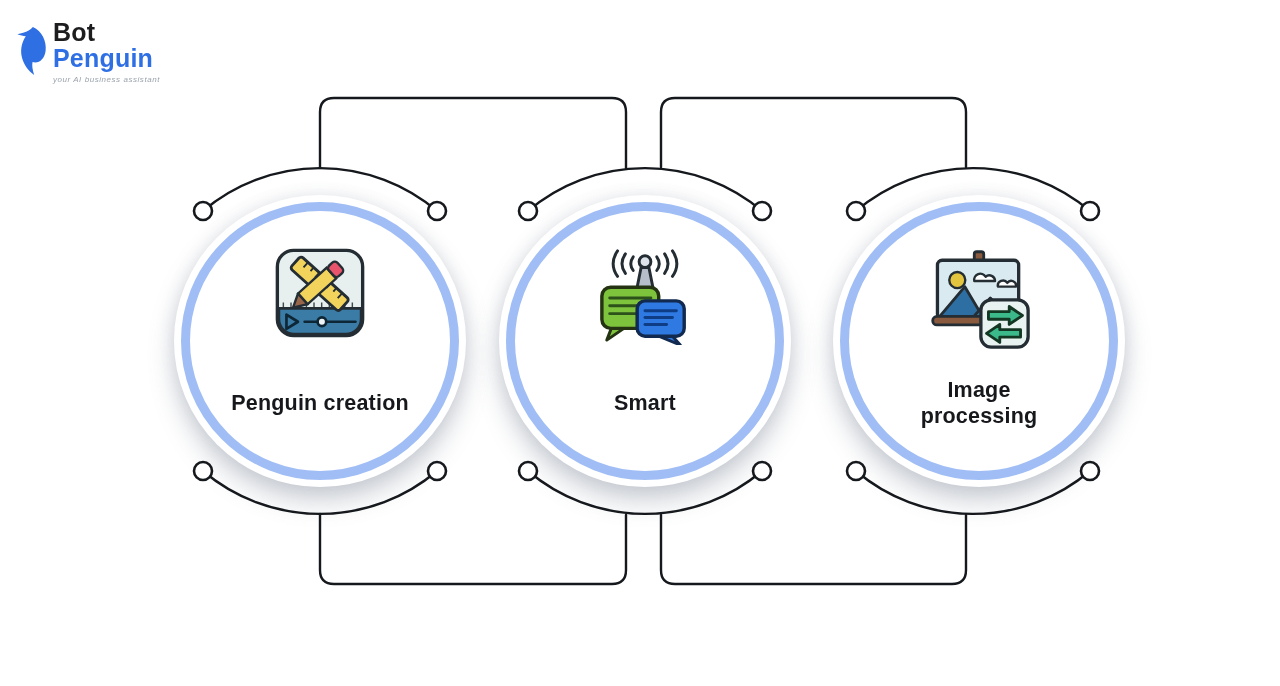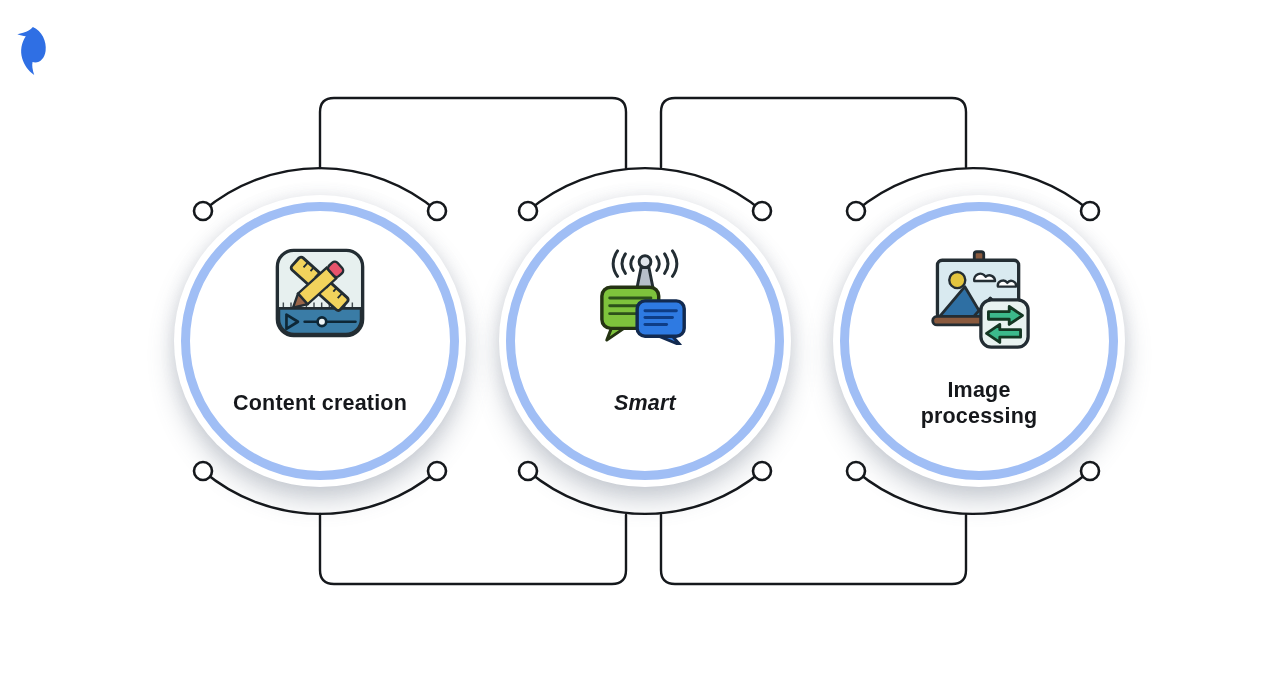--- a/index.html
+++ b/index.html
@@ -22,21 +22,21 @@
   .logo-top{font-size:25px;font-weight:800;color:var(--brand-dark,#1d1d1f);letter-spacing:.2px;}
   .logo-bottom{font-size:25px;font-weight:800;color:var(--brand-blue,#2f6fe4);letter-spacing:.2px;margin-top:1px;}
   .logo-tagline{font-size:8px;font-style:italic;color:var(--tagline,#9aa3ad);letter-spacing:.55px;margin-top:5px;}
   
   .node{
     position:absolute;top:195px;width:292px;height:292px;border-radius:50%;
     background:#ffffff;z-index:2;
     box-shadow:0 14px 26px rgba(96,108,128,.32), 0 0 16px rgba(96,108,128,.12);
   }
   .node-1{left:174px;}
-  .node-2{left:499px;font-style:italic;}
+  .node-2{left:499px;}
   .node-3{left:833px;}
   .ring{
     position:absolute;inset:7px;border-radius:50%;
     border:9px solid var(--ring,#a0bef5);background:#ffffff;
   }
   .node-icon{position:absolute;left:50%;transform:translateX(-50%);top:52px;}
   .node-label{
     position:absolute;left:0;top:178px;width:100%;height:60px;
     display:flex;flex-direction:column;align-items:center;justify-content:center;
     font-size:21.5px;font-weight:700;color:#16181c;line-height:1.22;letter-spacing:.2px;
@@ -73,20 +73,25 @@
   <circle class="dot" cx="528" cy="471" r="9"></circle>
   <circle class="dot" cx="762" cy="471" r="9"></circle>
   <circle class="dot" cx="856" cy="471" r="9"></circle>
   <circle class="dot" cx="1090" cy="471" r="9"></circle>
 </svg>
 
 <header class="logo">
   <svg class="logo-mark" viewBox="0 0 36 56" aria-hidden="true">
     <path fill="#2f6fe4" d="M19 1 C16 4.2 13 6.1 8 7.6 L1.5 9.2 C5 10.6 8 11 11 11.5 C6 19 4.5 28 7 36.5 C9 43.5 13.5 50 20.5 55 C18.5 49 17.8 44.5 18.6 40.5 C26 42.5 32 37 33.3 28 C34.8 17 29 5.5 19 1 Z"></path>
   </svg>
+  <div class="logo-text">
+    <div class="logo-top">Bot</div>
+    <div class="logo-bottom">Penguin</div>
+    <div class="logo-tagline">your AI business assistant</div>
+  </div>
 </header>
 
 <div class="node node-1">
   <div class="ring"></div>
   <svg class="node-icon" width="92" height="92" viewBox="0 0 96 96" aria-hidden="true">
     <rect x="3.5" y="3.5" width="89" height="89" rx="17" fill="#e7f0ef" stroke="#232d33" stroke-width="3.5"></rect>
     <path d="M5 64 H91 V75 a16 16 0 0 1 -16 16 H21 a16 16 0 0 1 -16 -16 Z" fill="#3a7ca6" stroke="#232d33" stroke-width="3"></path>
     <line x1="9" y1="60.5" x2="87" y2="60.5" stroke="#232d33" stroke-width="5" stroke-dasharray="1.5 6.5" opacity=".85"></line>
     <g transform="rotate(42 48 38)">
       <rect x="14" y="30" width="68" height="17" rx="3" fill="#f2d35c" stroke="#232d33" stroke-width="3"></rect>
@@ -95,21 +100,21 @@
     <g transform="rotate(-42 48 38)">
       <path d="M10 38 L24 30.5 L24 45.5 Z" fill="#99664a" stroke="#232d33" stroke-width="2.5" stroke-linejoin="round"></path>
       <rect x="24" y="30.5" width="40" height="15" fill="#f2d35c" stroke="#232d33" stroke-width="2.5"></rect>
       <rect x="64" y="30.5" width="12" height="15" rx="4" fill="#e8546c" stroke="#232d33" stroke-width="2.5"></rect>
     </g>
     <path d="M13 70.5 L13 85.5 L25 78 Z" fill="none" stroke="#0e2736" stroke-width="2.8" stroke-linejoin="round"></path>
     <line x1="32" y1="78" x2="85" y2="78" stroke="#0e2736" stroke-width="2.8" stroke-linecap="round"></line>
     <circle cx="50" cy="78" r="4.5" fill="#eef4f6" stroke="#0e2736" stroke-width="2.8"></circle>
   </svg>
   <div class="node-label">
-    <div>Content creation</div>
+    <div>Penguin creation</div>
   </div>
 </div>
 
 <div class="node node-2">
   <div class="ring"></div>
   <svg class="node-icon" width="98" height="98" viewBox="0 0 100 100" aria-hidden="true">
     <g stroke="#232d33" stroke-width="3" fill="none" stroke-linecap="round">
       <path d="M38 10 Q33 17 38 24"></path>
       <path d="M30 7 Q23 17 30 27"></path>
       <path d="M22 4 Q13 17 22 30"></path>

